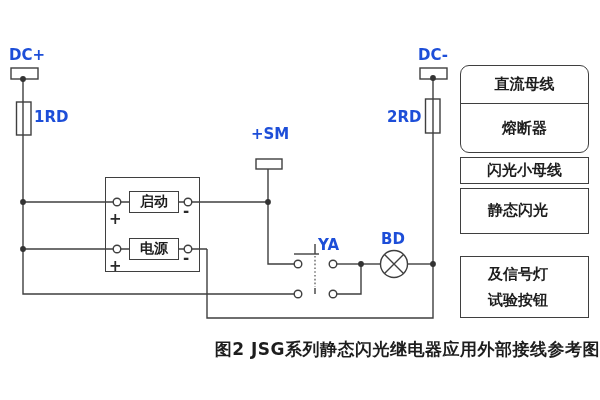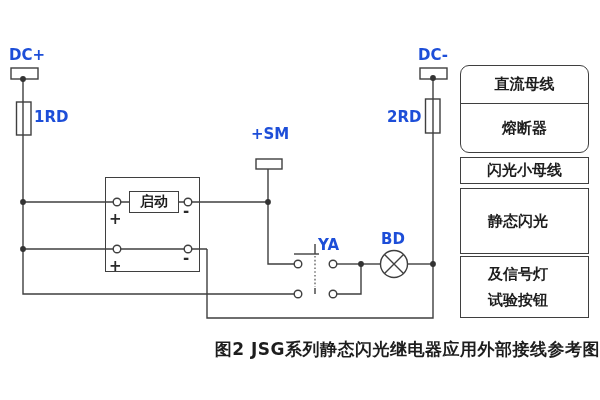--- a/index.html
+++ b/index.html
@@ -88,38 +88,39 @@
   <div class="lbl" style="left:9px;top:48px;">DC+</div>
   <div class="lbl" style="left:34px;top:110px;">1RD</div>
   <div class="lbl" style="left:418px;top:48px;">DC-</div>
   <div class="lbl" style="left:387px;top:110px;">2RD</div>
   <div class="lbl" style="left:251px;top:127px;">+SM</div>
   <div class="lbl" style="left:318px;top:238px;">YA</div>
   <div class="lbl" style="left:381px;top:232px;">BD</div>
 
   <div class="relay-outer"></div>
   <div class="relay-inner start">启动</div>
+  <div class="relay-inner power">电源</div>
   <div class="sign" style="left:109px;top:212px;">+</div>
   <div class="sign" style="left:183px;top:204px;">-</div>
   <div class="sign" style="left:109px;top:259px;">+</div>
   <div class="sign" style="left:183px;top:251px;">-</div>
 
   <div class="legend">
     <div class="lg-box" style="top:0;height:88px;justify-content:stretch;border-radius:9px;">
       <div class="lg-cell lg-divider" style="height:37px;">
         <div class="lg-row">直流母线</div>
       </div>
       <div class="lg-cell" style="flex:1;">
         <div class="lg-row">熔断器</div>
       </div>
     </div>
     <div class="lg-box" style="top:92px;height:27px;">
       <div class="lg-row">闪光小母线</div>
     </div>
-    <div class="lg-box" style="top:123px;height:66px;">
+    <div class="lg-box" style="top:123px;height:46px;font-family:Liberation Mono, monospace;">
       <div class="lg-row multi">静态闪光</div>
     </div>
     <div class="lg-box" style="top:191px;height:62px;">
       <div class="lg-row multi" style="line-height:26px;">及信号灯</div>
       <div class="lg-row multi" style="line-height:26px;">试验按钮</div>
     </div>
   </div>
 
   <div class="caption">图2  JSG系列静态闪光继电器应用外部接线参考图</div>
 </div>

